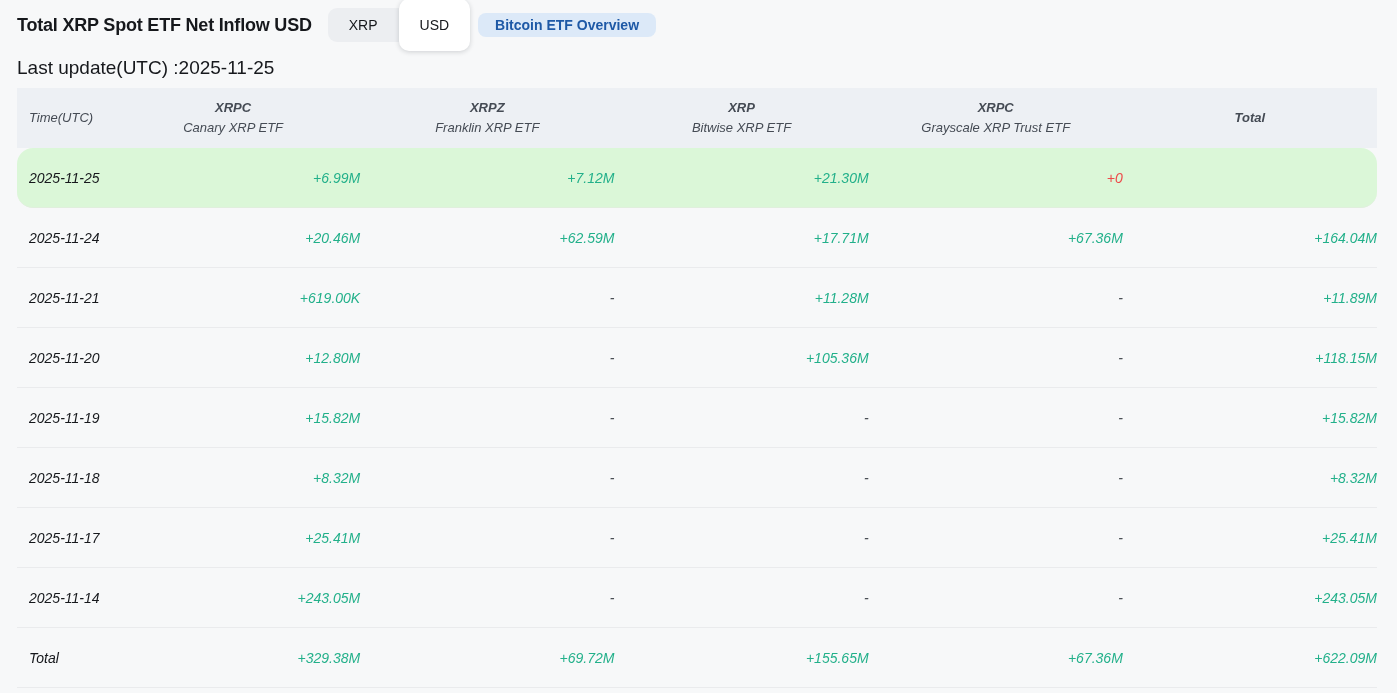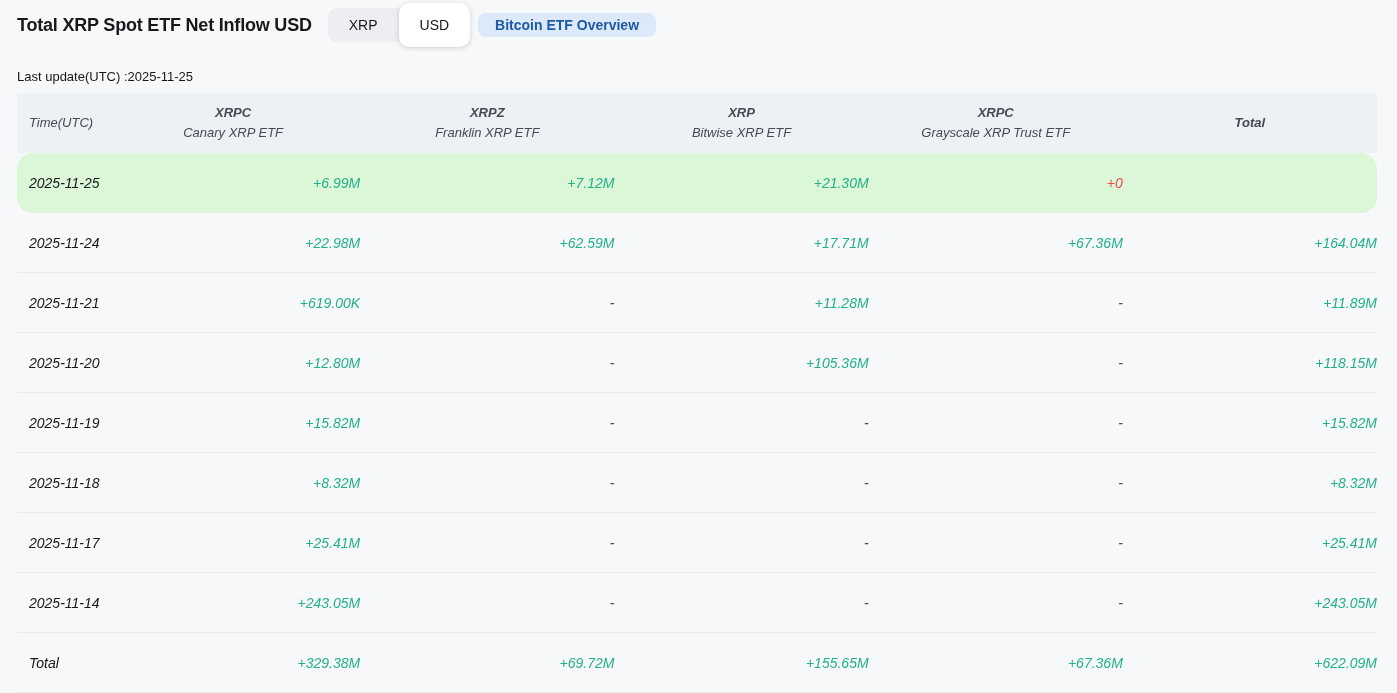--- a/index.html
+++ b/index.html
@@ -29,31 +29,31 @@
   .toggle{
     margin-left:16px;display:flex;align-items:center;
     background:var(--toggle-bg);border-radius:9px;height:34px;
   }
   .toggle .opt{
     font-size:14px;color:var(--text-dark);padding:0 21px;height:34px;
     display:flex;align-items:center;cursor:pointer;border-radius:9px;background:transparent;border:none;
     font-family:inherit;
   }
   .toggle .opt.selected{
-    background:#ffffff;height:44px;border-radius:10px;
+    background:#ffffff;height:52px;border-radius:10px;
     box-shadow:0 1px 5px rgba(20,30,40,0.18);
     font-weight:400;
   }
   .overview-btn{
     margin-left:8px;height:24px;padding:0 17px;border:none;border-radius:8px;
     background:var(--btn-blue-bg);color:var(--btn-blue-text);
     font-size:14px;font-weight:700;font-family:inherit;cursor:pointer;
     display:flex;align-items:center;
   }
-  .subtitle{font-size:13px;color:var(--text-dark);margin-top:24px;}
+  .subtitle{font-size:19px;color:var(--text-dark);margin-top:12px;}
   .table{width:1360px;margin-top:9px;font-style:italic;}
   .grid-row{
     display:grid;
     grid-template-columns:89px repeat(5,1fr);
     align-items:center;
     height:60px;
   }
   .thead{background:var(--header-bg);}
   .hcell{
     text-align:center;font-size:13px;color:var(--text-head);line-height:18px;
@@ -109,21 +109,21 @@
     <div class="tbody">
         <div class="grid-row highlight">
           <div class="cell time">2025-11-25</div>
           <div class="cell val pos">+6.99M</div>
           <div class="cell val pos">+7.12M</div>
           <div class="cell val pos">+21.30M</div>
           <div class="cell val neg">+0</div>
         </div>
         <div class="grid-row">
           <div class="cell time">2025-11-24</div>
-          <div class="cell val pos">+22.98M</div>
+          <div class="cell val pos">+20.46M</div>
           <div class="cell val pos">+62.59M</div>
           <div class="cell val pos">+17.71M</div>
           <div class="cell val pos">+67.36M</div>
           <div class="cell val pos">+164.04M</div>
         </div>
         <div class="grid-row">
           <div class="cell time">2025-11-21</div>
           <div class="cell val pos">+619.00K</div>
           <div class="cell val dash">-</div>
           <div class="cell val pos">+11.28M</div>

